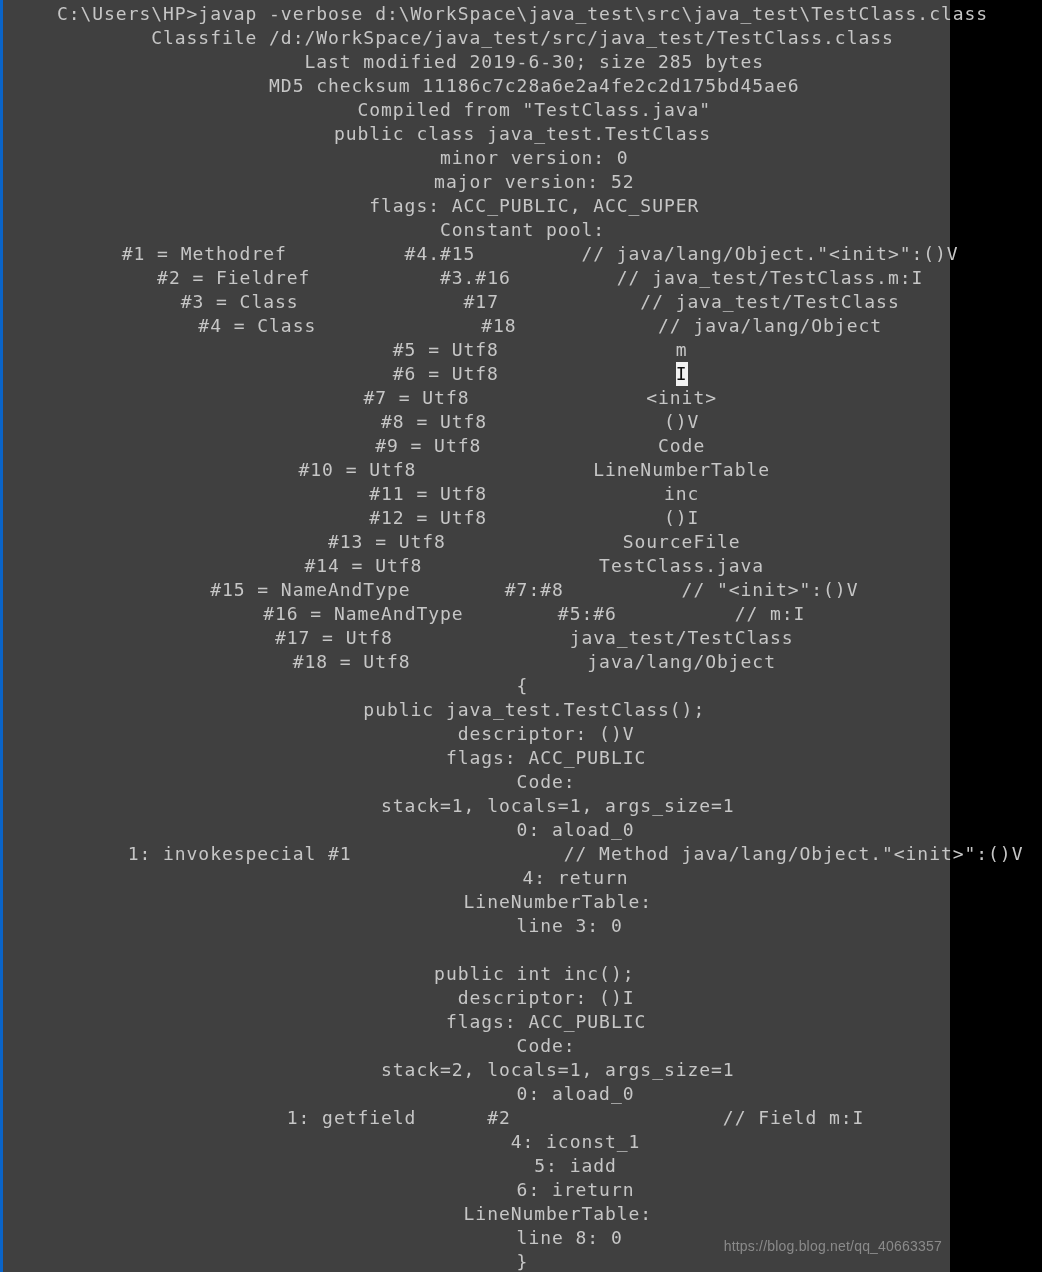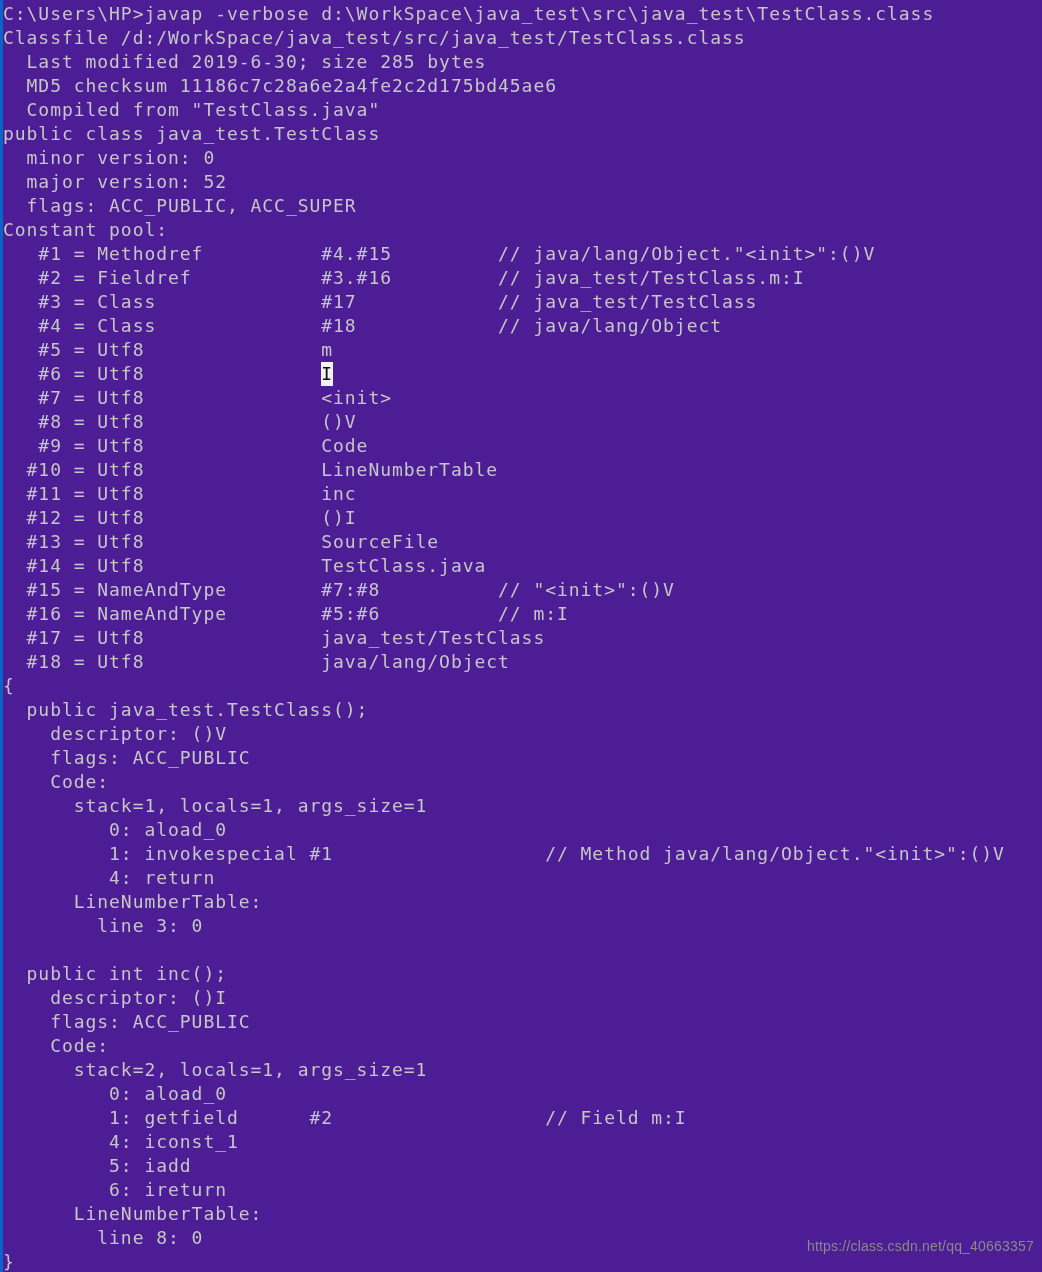--- a/index.html
+++ b/index.html
@@ -10,24 +10,25 @@
   }
   body {
     width: 1042px;
     height: 1272px;
     overflow: hidden;
     font-family: "DejaVu Sans Mono", "Liberation Mono", monospace;
   }
 
   #terminal {
     position: relative;
-    width: 1042px;
+    width: 950px;
     height: 1272px;
-    background: #4c1d95;
+    background: #404040;
     box-sizing: border-box;
+    text-align: center;
   }
 
   
   #left-edge-strip {
     position: absolute;
     left: 0;
     top: 0;
     width: 3px;
     height: 1272px;
     background: #0a64c8;
@@ -80,15 +81,15 @@
 </style>
 </head>
 <body>
 
 <div id="terminal">
 
   <div id="left-edge-strip"></div>
 
   <pre id="console-output"><span class="line">C:\Users\HP&gt;javap -verbose d:\WorkSpace\java_test\src\java_test\TestClass.class</span><span class="line">Classfile /d:/WorkSpace/java_test/src/java_test/TestClass.class</span><span class="line">  Last modified 2019-6-30; size 285 bytes</span><span class="line">  MD5 checksum 11186c7c28a6e2a4fe2c2d175bd45ae6</span><span class="line">  Compiled from "TestClass.java"</span><span class="line">public class java_test.TestClass</span><span class="line">  minor version: 0</span><span class="line">  major version: 52</span><span class="line">  flags: ACC_PUBLIC, ACC_SUPER</span><span class="line">Constant pool:</span><span class="line">   #1 = Methodref          #4.#15         // java/lang/Object."&lt;init&gt;":()V</span><span class="line">   #2 = Fieldref           #3.#16         // java_test/TestClass.m:I</span><span class="line">   #3 = Class              #17            // java_test/TestClass</span><span class="line">   #4 = Class              #18            // java/lang/Object</span><span class="line">   #5 = Utf8               m</span><span class="line"><span>   #6 = Utf8               </span><span class="cursor-block">I</span></span><span class="line">   #7 = Utf8               &lt;init&gt;</span><span class="line">   #8 = Utf8               ()V</span><span class="line">   #9 = Utf8               Code</span><span class="line">  #10 = Utf8               LineNumberTable</span><span class="line">  #11 = Utf8               inc</span><span class="line">  #12 = Utf8               ()I</span><span class="line">  #13 = Utf8               SourceFile</span><span class="line">  #14 = Utf8               TestClass.java</span><span class="line">  #15 = NameAndType        #7:#8          // "&lt;init&gt;":()V</span><span class="line">  #16 = NameAndType        #5:#6          // m:I</span><span class="line">  #17 = Utf8               java_test/TestClass</span><span class="line">  #18 = Utf8               java/lang/Object</span><span class="line">{</span><span class="line">  public java_test.TestClass();</span><span class="line">    descriptor: ()V</span><span class="line">    flags: ACC_PUBLIC</span><span class="line">    Code:</span><span class="line">      stack=1, locals=1, args_size=1</span><span class="line">         0: aload_0</span><span class="line">         1: invokespecial #1                  // Method java/lang/Object."&lt;init&gt;":()V</span><span class="line">         4: return</span><span class="line">      LineNumberTable:</span><span class="line">        line 3: 0</span><span class="line blank"> </span><span class="line">  public int inc();</span><span class="line">    descriptor: ()I</span><span class="line">    flags: ACC_PUBLIC</span><span class="line">    Code:</span><span class="line">      stack=2, locals=1, args_size=1</span><span class="line">         0: aload_0</span><span class="line">         1: getfield      #2                  // Field m:I</span><span class="line">         4: iconst_1</span><span class="line">         5: iadd</span><span class="line">         6: ireturn</span><span class="line">      LineNumberTable:</span><span class="line">        line 8: 0</span><span class="line">}</span></pre>
 
-  <div id="watermark">https://class.csdn.net/qq_40663357</div>
+  <div id="watermark">https://blog.blog.net/qq_40663357</div>
 
 </div>
 
 </body></html>

